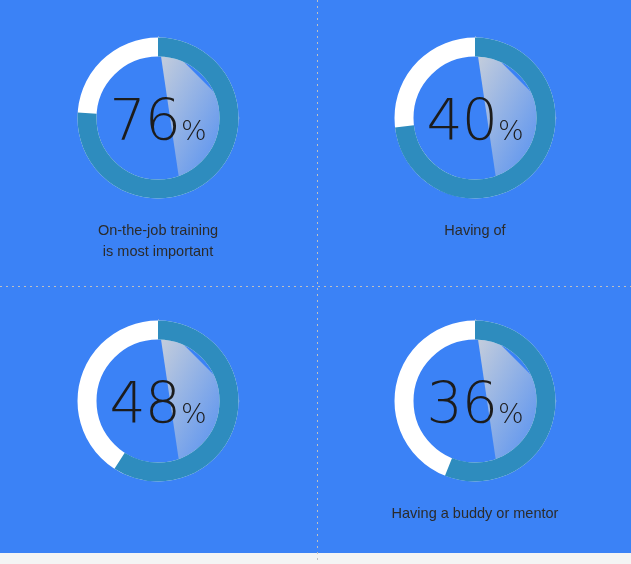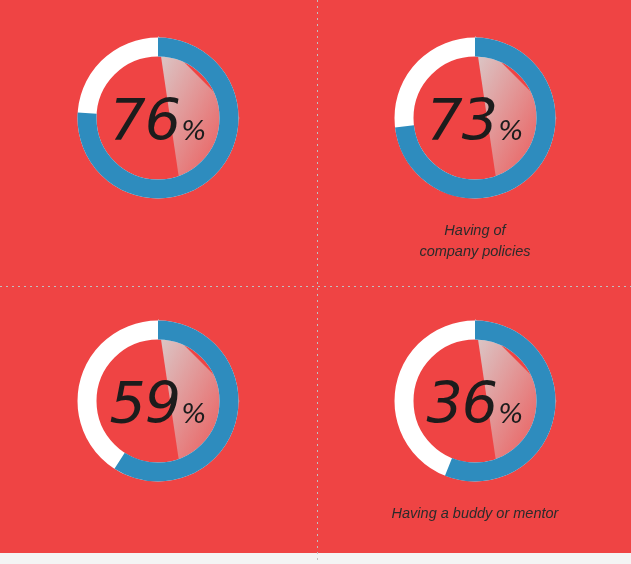--- a/index.html
+++ b/index.html
@@ -132,21 +132,21 @@
     max-width: 270px;
   }
   .caption .line {
     display: block;
     white-space: nowrap;
   }
 </style>
 </head>
 <body style="background: rgb(242, 242, 242);">
 
-<div id="infographic" style="background: #ef4444; font-style: italic;">
+<div id="infographic" style="background: #3b82f6;">
 
   <div class="bottom-band"></div>
 
   <div class="divider-v"></div>
   <div class="divider-h"></div>
 
   <div class="cell cell-tl">
     <div class="donut-wrap">
       <svg class="donut-svg" viewBox="0 0 180 180">
         <defs>
@@ -159,64 +159,67 @@
         <circle class="donut-track" cx="90" cy="90" r="71" fill="none" stroke="#FFFFFF" stroke-width="19"></circle>
         <circle class="donut-value" cx="90" cy="90" r="71" fill="none" stroke="#2E8CBE" stroke-width="19" stroke-dasharray="339.0406791754105 107.06547763434014" stroke-dashoffset="0" transform="rotate(-90 90 90)"></circle>
       </svg>
       <div class="value-text">
         <div class="value-inner">
           <span class="value-num" style="color: rgb(28, 28, 28);">76</span>
           <span class="value-pct" style="color: rgb(28, 28, 28);">%</span>
         </div>
       </div>
     </div>
+    <div class="caption">
+      <span class="line">On-the-job training</span>
+      <span class="line">is most important</span>
+    </div>
   </div>
 
   <div class="cell cell-tr">
     <div class="donut-wrap">
       <svg class="donut-svg" viewBox="0 0 180 180">
         <defs>
           <linearGradient id="sh1" x1="0" y1="0" x2="1" y2="1">
             <stop offset="0%" stop-color="#d8d8d8" stop-opacity="0.95"></stop>
             <stop offset="100%" stop-color="#d8d8d8" stop-opacity="0"></stop>
           </linearGradient>
         </defs>
         <path class="donut-shadow" fill="url(#sh1)" d="M90 8 L172 90 L113 164 Z"></path>
         <circle class="donut-track" cx="90" cy="90" r="71" fill="none" stroke="#FFFFFF" stroke-width="19"></circle>
         <circle class="donut-value" cx="90" cy="90" r="71" fill="none" stroke="#2E8CBE" stroke-width="19" stroke-dasharray="325.65749447111796 120.44866233863269" stroke-dashoffset="0" transform="rotate(-90 90 90)"></circle>
       </svg>
       <div class="value-text">
         <div class="value-inner">
-          <span class="value-num" style="color: rgb(28, 28, 28);">73</span>
+          <span class="value-num" style="color: rgb(28, 28, 28);">40</span>
           <span class="value-pct" style="color: rgb(28, 28, 28);">%</span>
         </div>
       </div>
     </div>
     <div class="caption">
       <span class="line">Having of</span>
-      <span class="line">company policies</span>
     </div>
   </div>
 
   <div class="cell cell-bl">
     <div class="donut-wrap">
       <svg class="donut-svg" viewBox="0 0 180 180">
         <defs>
           <linearGradient id="sh2" x1="0" y1="0" x2="1" y2="1">
             <stop offset="0%" stop-color="#d8d8d8" stop-opacity="0.95"></stop>
             <stop offset="100%" stop-color="#d8d8d8" stop-opacity="0"></stop>
           </linearGradient>
         </defs>
         <path class="donut-shadow" fill="url(#sh2)" d="M90 8 L172 90 L113 164 Z"></path>
         <circle class="donut-track" cx="90" cy="90" r="71" fill="none" stroke="#FFFFFF" stroke-width="19"></circle>
         <circle class="donut-value" cx="90" cy="90" r="71" fill="none" stroke="#2E8CBE" stroke-width="19" stroke-dasharray="263.2026325177529 182.90352429199777" stroke-dashoffset="0" transform="rotate(-90 90 90)"></circle>
       </svg>
       <div class="value-text">
         <div class="value-inner">
-          <span class="value-num" style="color: rgb(28, 28, 28);">59</span>
+          <span class="value-num" style="color: rgb(28, 28, 28);">48</span>
           <span class="value-pct" style="color: rgb(28, 28, 28);">%</span>
         </div>
       </div>
     </div>
   </div>
 
   <div class="cell cell-br">
     <div class="donut-wrap">
       <svg class="donut-svg" viewBox="0 0 180 180">
         <defs>

